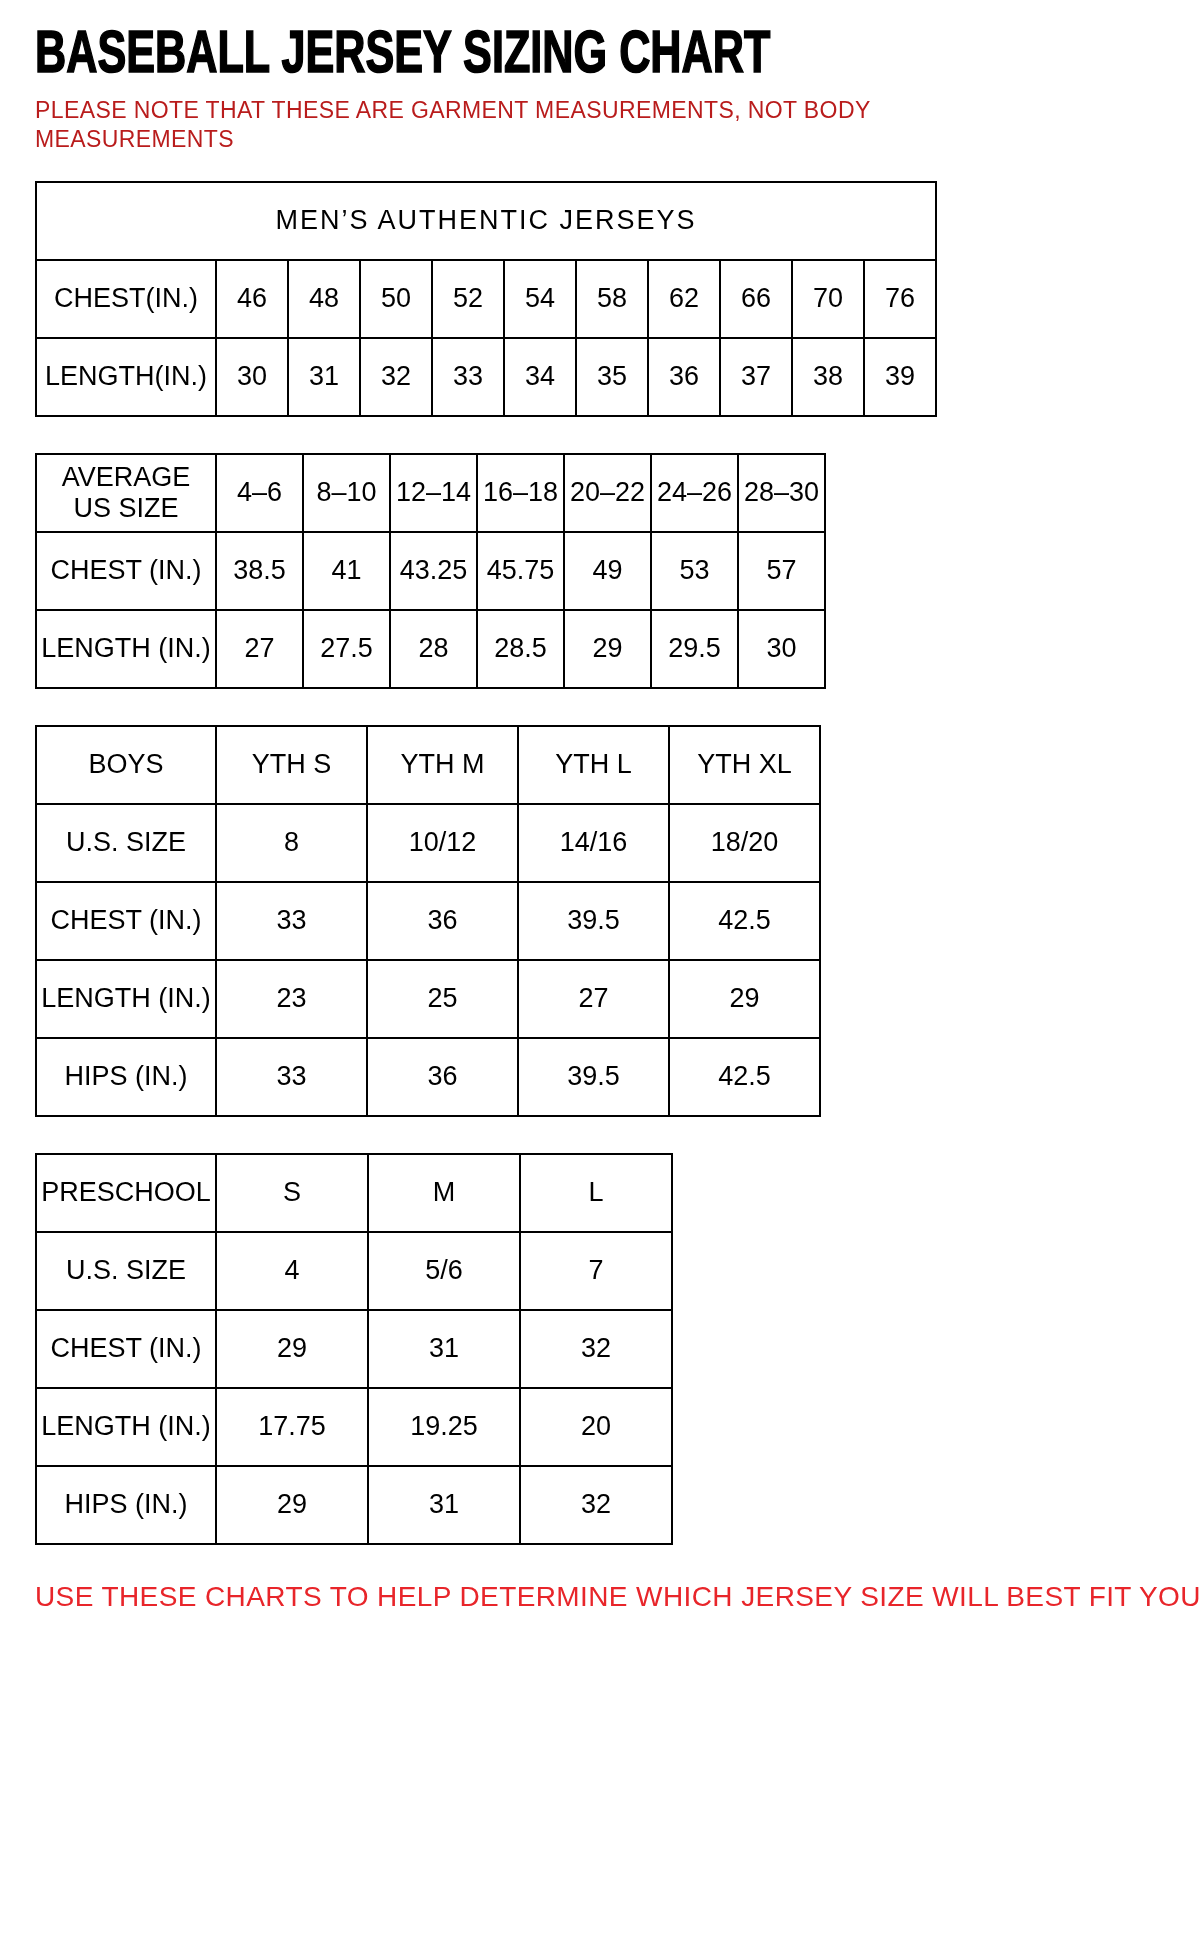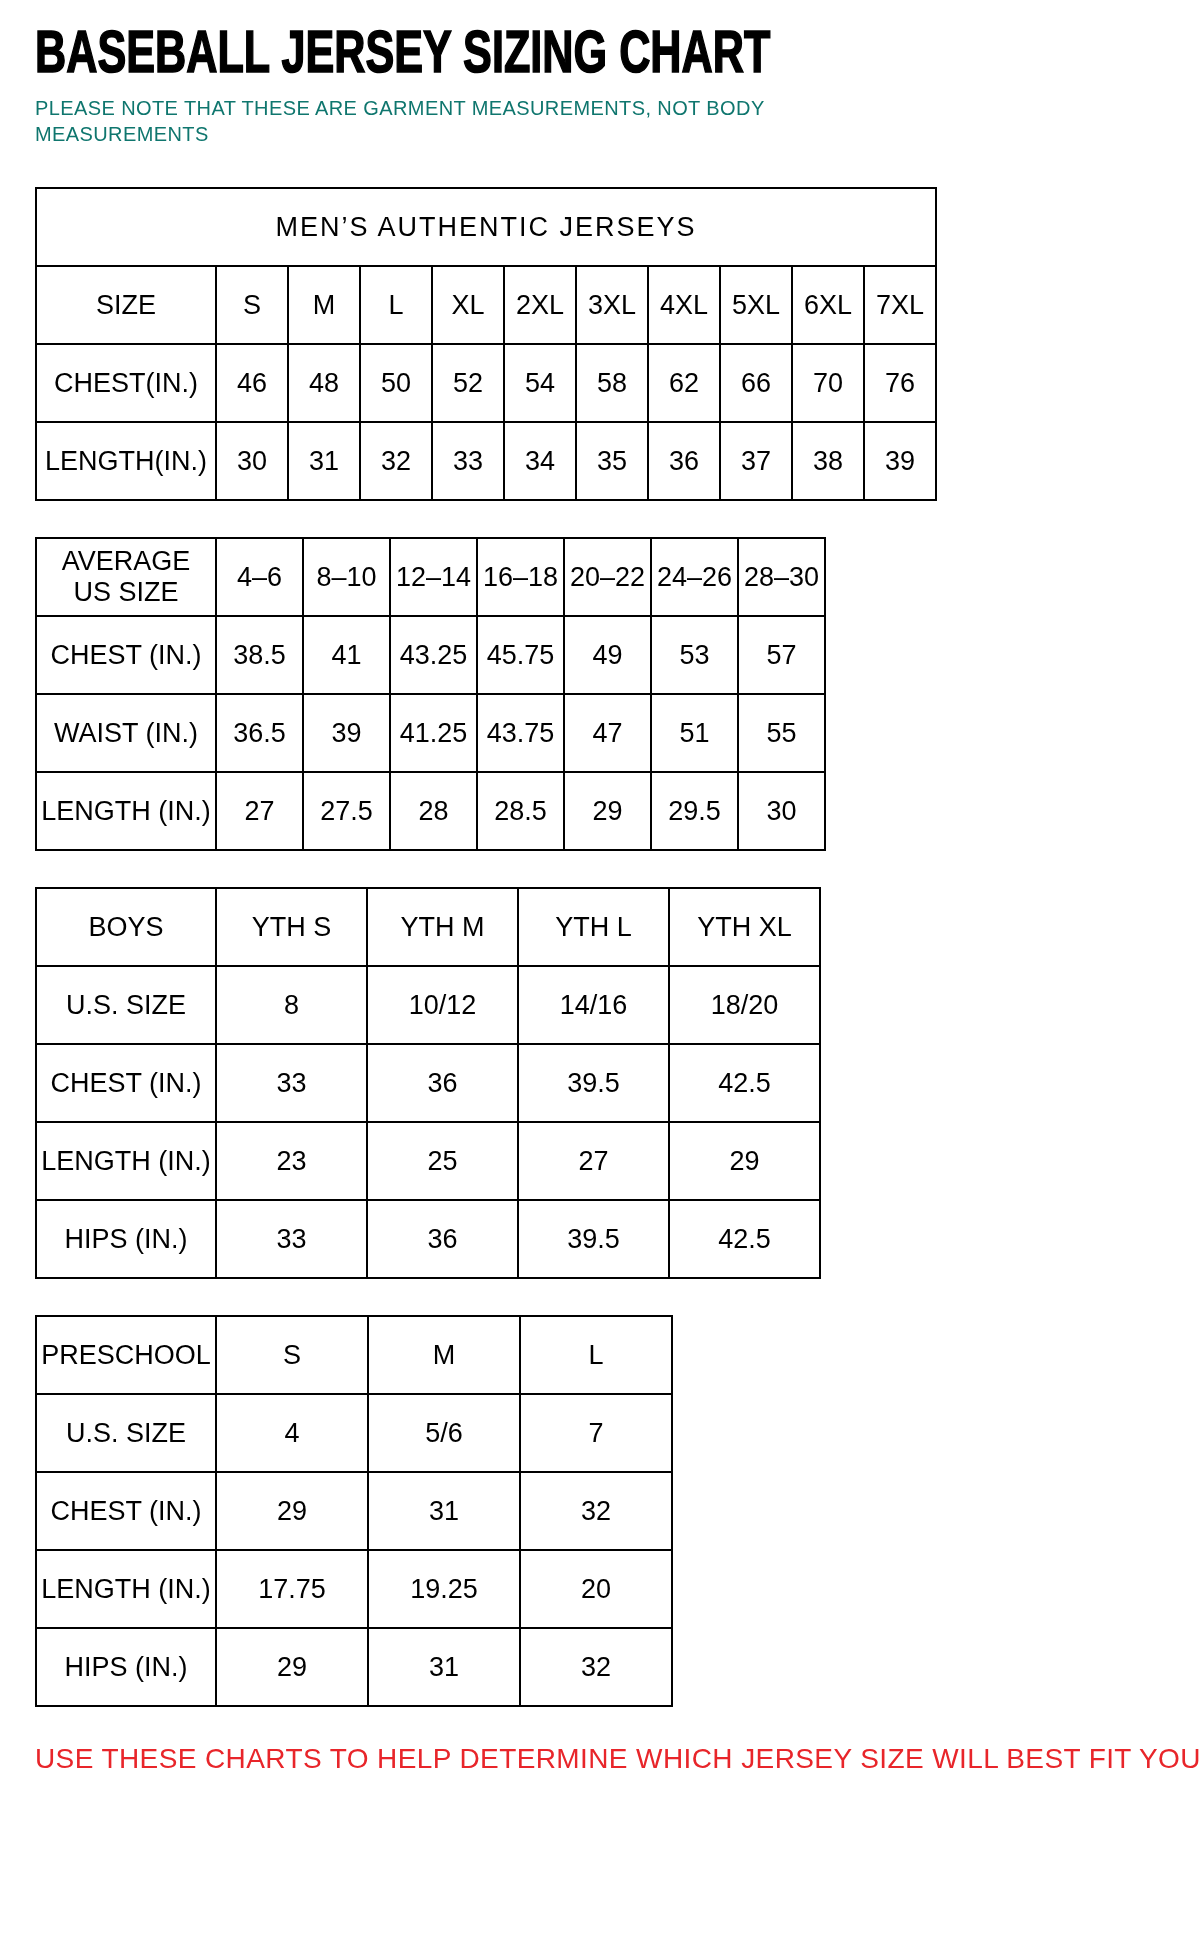--- a/index.html
+++ b/index.html
@@ -19,24 +19,24 @@
     font-weight: 900;
     letter-spacing: 0px;
     color: #000;
     -webkit-text-stroke: 1.6px #000;
     transform: scaleX(0.72);
     transform-origin: left center;
     white-space: nowrap;
   }
 
   .note {
-    margin: 0 0 40px 0;
+    margin: 0 0 26px 0;
     max-width: 890px;
-    color: #0f766e;
-    font-size: 20px;
+    color: #b91c1c;
+    font-size: 23px;
     line-height: 1.28;
     letter-spacing: 0.4px;
   }
 
   table.sizing-table {
     border-collapse: collapse;
     table-layout: fixed;
     margin: 0 0 36px 0;
   }
   table.sizing-table td {
@@ -102,33 +102,20 @@
     <colgroup>
       <col class="c-label">
       <col span="10" class="c-data">
     </colgroup>
     <thead>
       <tr>
         <td colspan="11" class="gray title-cell">MEN’S AUTHENTIC JERSEYS</td>
       </tr>
     </thead>
     <tbody>
-        <tr>
-          <td>SIZE</td>
-          <td>S</td>
-          <td>M</td>
-          <td>L</td>
-          <td>XL</td>
-          <td>2XL</td>
-          <td>3XL</td>
-          <td>4XL</td>
-          <td>5XL</td>
-          <td>6XL</td>
-          <td>7XL</td>
-        </tr>
         <tr>
           <td>CHEST(IN.)</td>
           <td>46</td>
           <td>48</td>
           <td>50</td>
           <td>52</td>
           <td>54</td>
           <td>58</td>
           <td>62</td>
           <td>66</td>
@@ -171,30 +158,20 @@
           <td>CHEST (IN.)</td>
           <td>38.5</td>
           <td>41</td>
           <td>43.25</td>
           <td>45.75</td>
           <td>49</td>
           <td>53</td>
           <td>57</td>
         </tr>
         <tr>
-          <td>WAIST (IN.)</td>
-          <td>36.5</td>
-          <td>39</td>
-          <td>41.25</td>
-          <td>43.75</td>
-          <td>47</td>
-          <td>51</td>
-          <td>55</td>
-        </tr>
-        <tr>
           <td>LENGTH (IN.)</td>
           <td>27</td>
           <td>27.5</td>
           <td>28</td>
           <td>28.5</td>
           <td>29</td>
           <td>29.5</td>
           <td>30</td>
         </tr>
       </tbody>

